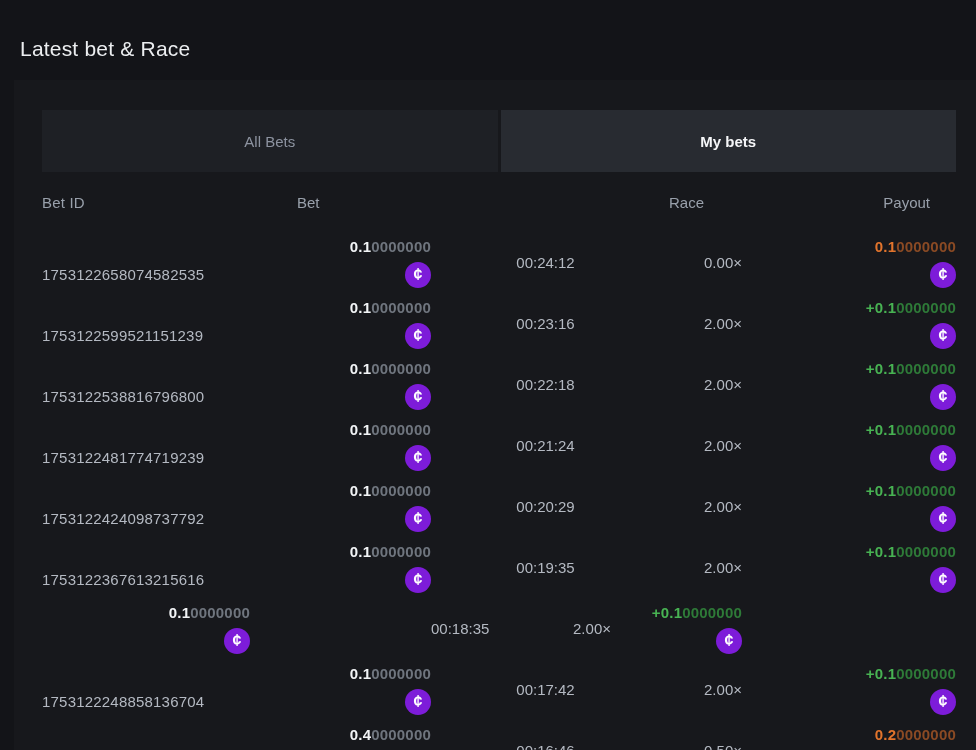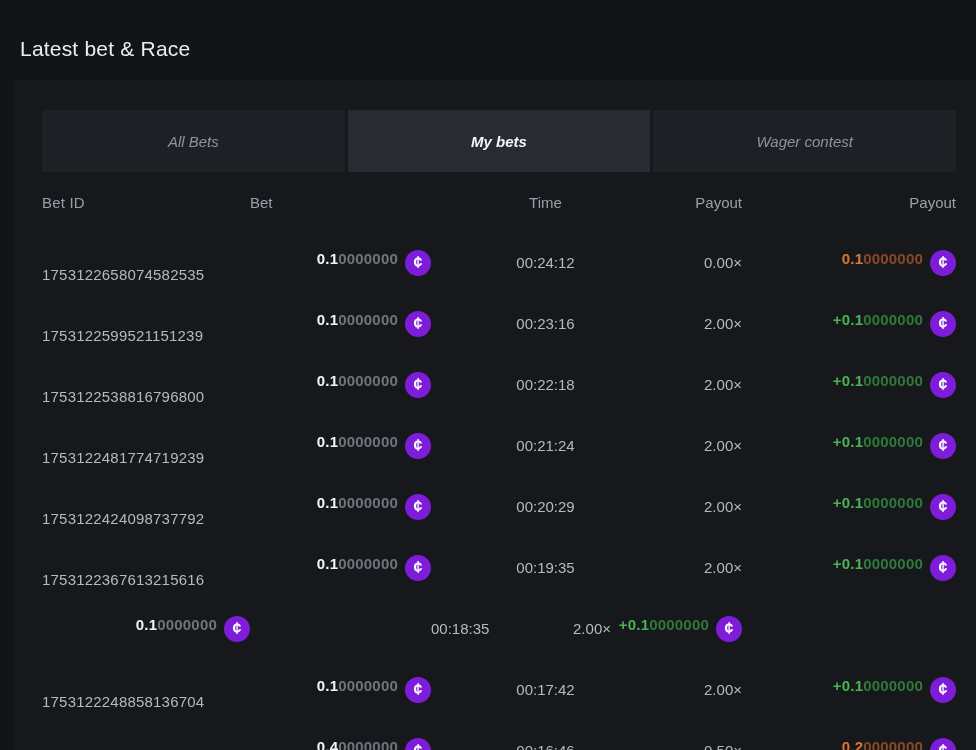--- a/index.html
+++ b/index.html
@@ -17,43 +17,43 @@
     position:absolute; left:14px; top:80px; right:0; bottom:-30px;
     background:var(--panel-bg,#17181c);
   }
   .tabs {
     display:flex; gap:3px; height:62px;
     margin:30px 20px 0 28px;
   }
   .tab {
     flex:1; border:none; cursor:pointer;
     background:var(--tab-bg,#1e2025); color:var(--tab-text,#8d93a0);
-    font-family:inherit; font-size:15px; font-weight:400;font-style:italic;
+    font-family:inherit; font-size:15px; font-weight:400;
   }
   .tab.active {
     background:var(--tab-active-bg,#282b31); color:var(--tab-active-text,#f5f6f8);
     font-weight:700;
   }
   .thead, .trow {
     display:grid;
     grid-template-columns:208px 181px 49px 131px 131px 1fr;
     align-items:center;
     margin:0 20px 0 28px;
     font-size:15px;
   }
-  .thead { height:60px; color:var(--header-text,#99a0ab); }
+  .thead { height:60px; color:var(--header-text,#99a0ab);gap:47px; }
   .trow  { height:61px; color:var(--cell-text,#b4b9c2); }
   .c.betid  { text-align:left; letter-spacing:.2px; }
   .trow .c.betid { color:var(--cell-text,#b4b9c2);margin-top:24px; }
   .c.time   { text-align:center; }
   .c.payout { text-align:right; }
   .thead .c.bet    { padding-right:50px; }
   .thead .c.profit { text-align:right; }
   .trow .c.bet, .trow .c.profit {
-    display:flex; justify-content:flex-end; align-items:flex-start; gap:7px;
+    display:flex; justify-content:flex-end; align-items:flex-end; gap:7px;flex-direction:column;
   }
   .amt b { font-weight:700; font-size:15px; letter-spacing:.2px; }
   .trow .bet .main  { color:var(--bet-main,#f2f4f6); }
   .trow .bet .zeros { color:var(--bet-zeros,#6f757e); }
   .trow .profit.win  .main  { color:var(--win-bright,#48b353);margin-left:20px; }
   .trow .profit.win  .zeros { color:var(--win-dim,#2e7a38); }
   .trow .profit.loss .main  { color:var(--loss-bright,#e2742c); }
   .trow .profit.loss .zeros { color:var(--loss-dim,#8a4a24); }
   .coin {
     width:26px; height:26px; border-radius:50%; flex:0 0 26px;
@@ -65,28 +65,27 @@
 </head>
 <body>
 
 <h1 class="title">Latest bet &amp; Race</h1>
 
 <div class="panel">
 
   <div class="tabs">
     <button class="tab">All Bets</button>
     <button class="tab active">My bets</button>
-    <button class="tab">Wager contest</button>
   </div>
 
   <div class="thead">
     <div class="c betid">Bet ID</div>
     <div class="c bet">Bet</div>
     <div class="c spacer"></div>
-    <div class="c time">Time</div>
+    <div class="c time">Race</div>
     <div class="c payout">Payout</div>
     <div class="c profit">Payout</div>
   </div>
 
   <div class="tbody">
   <div class="trow">
     <div class="c betid">1753122658074582535</div>
     <div class="c bet">
       <span class="amt"><b class="main">0.1</b><b class="zeros">0000000</b></span>
       <span class="coin">¢</span>

